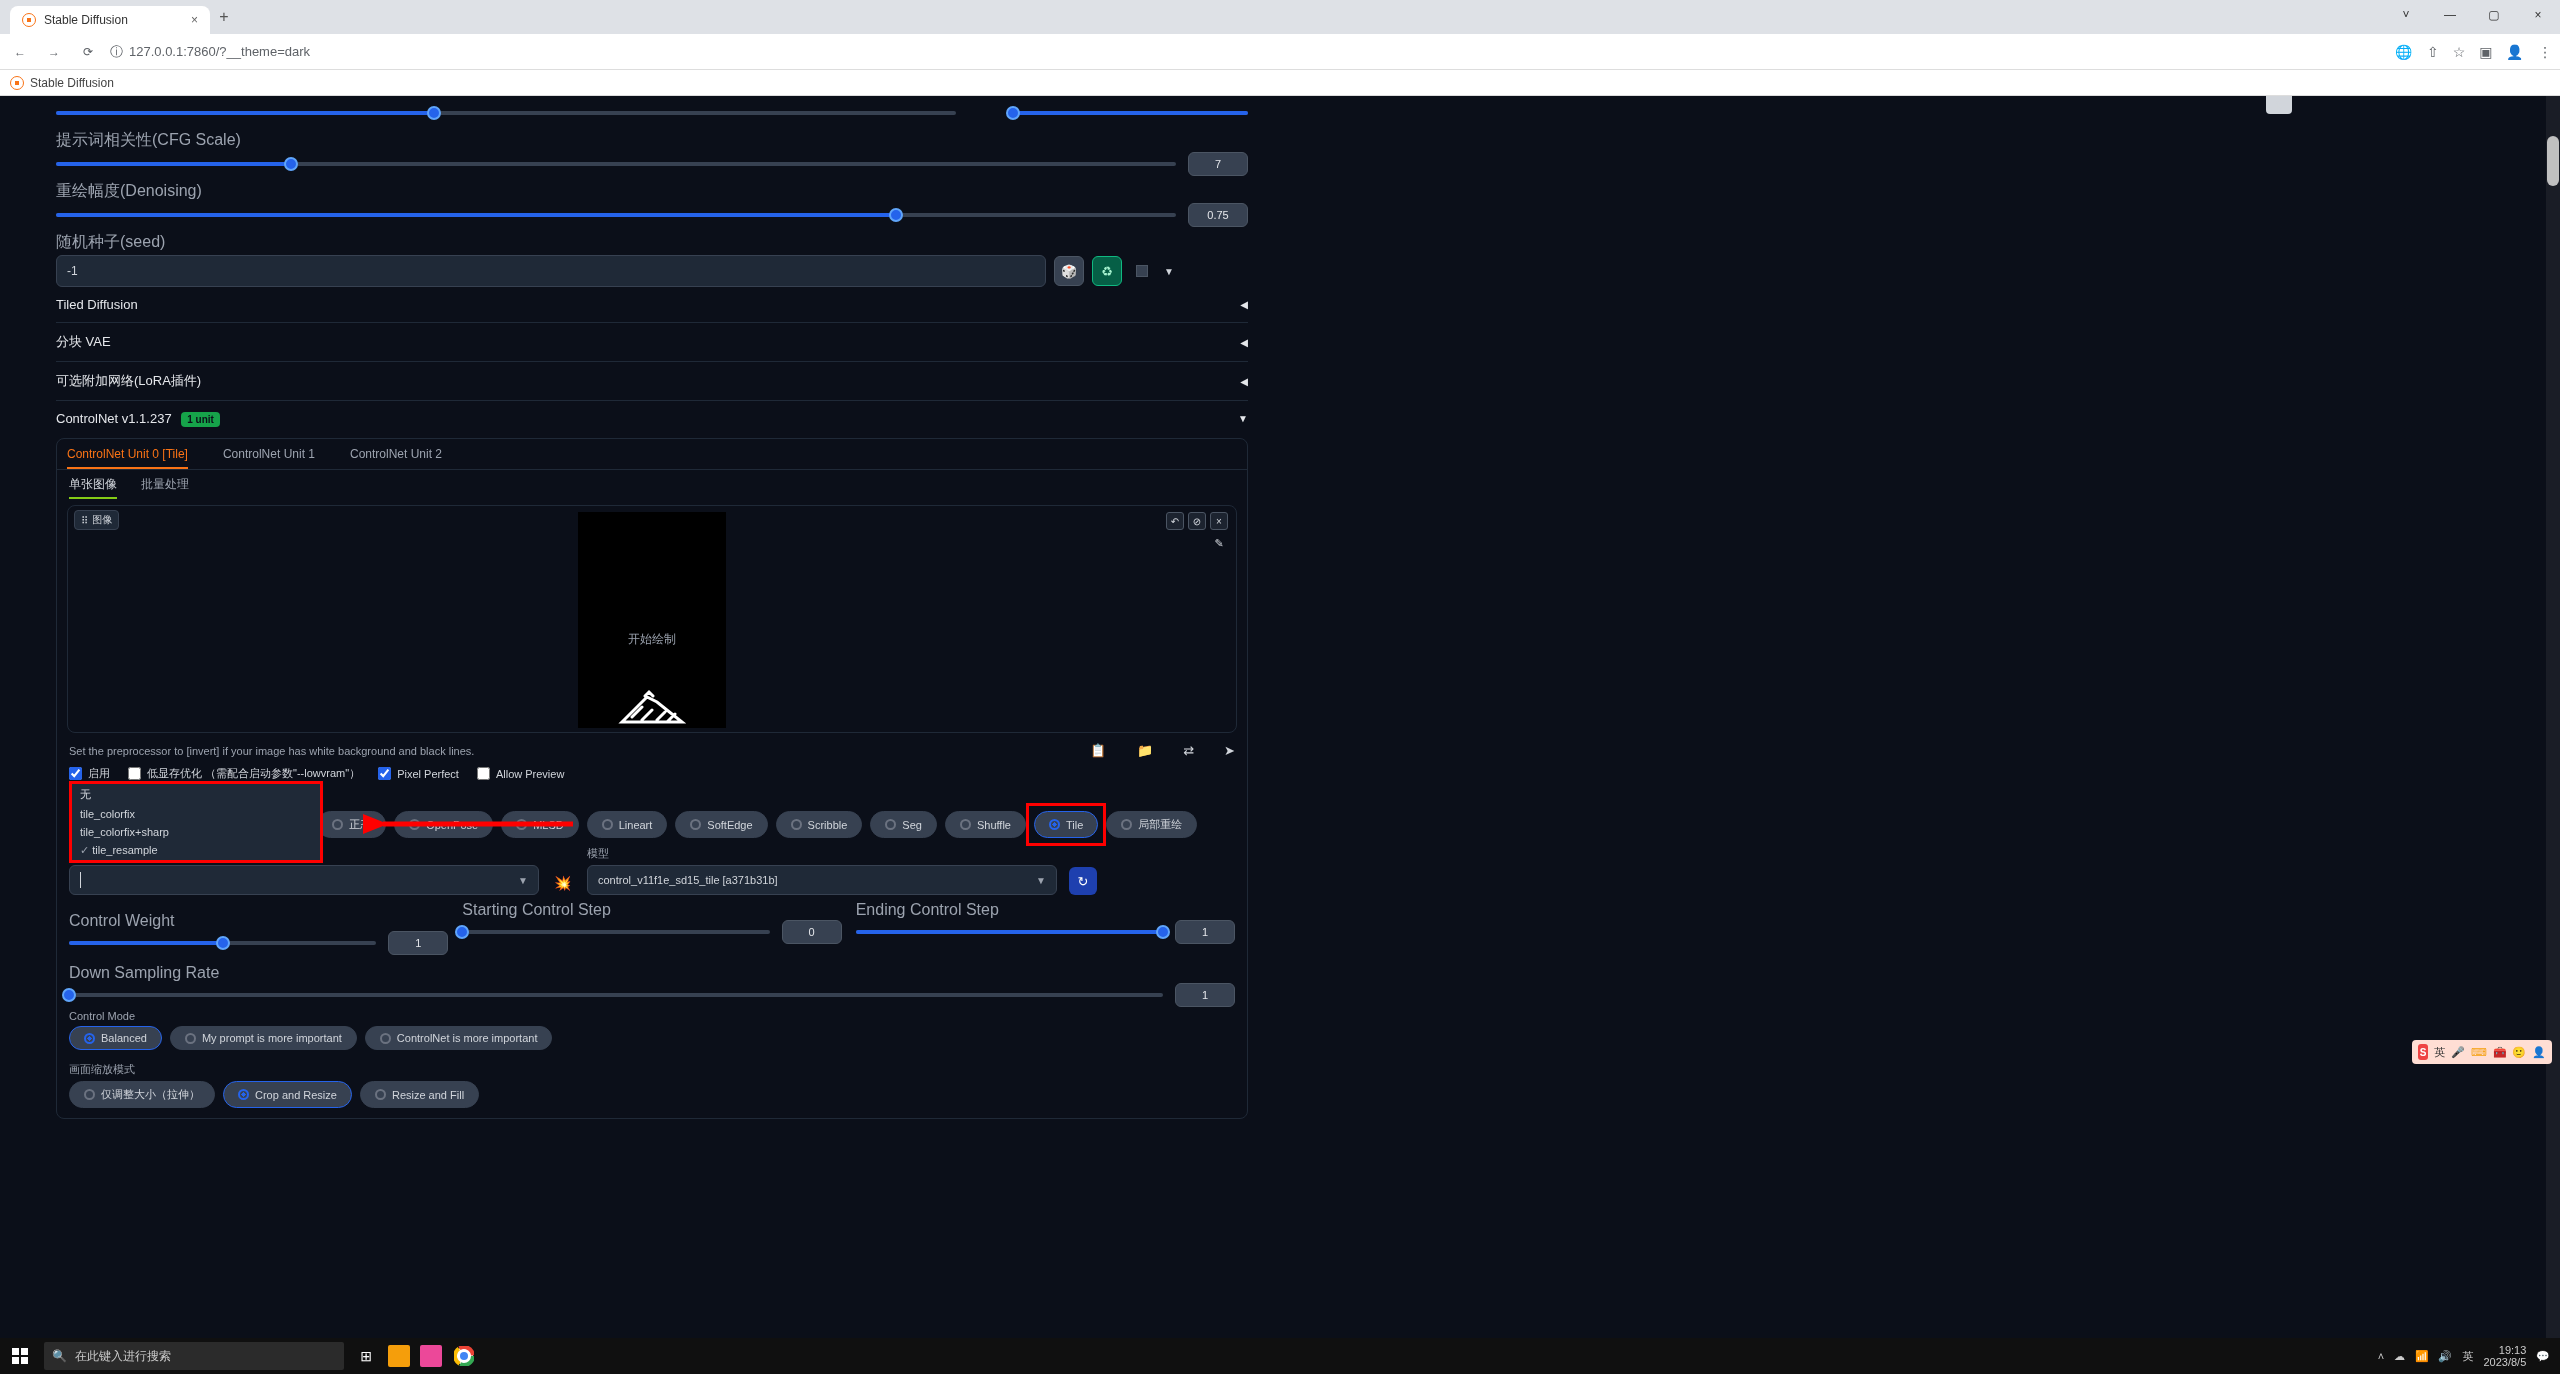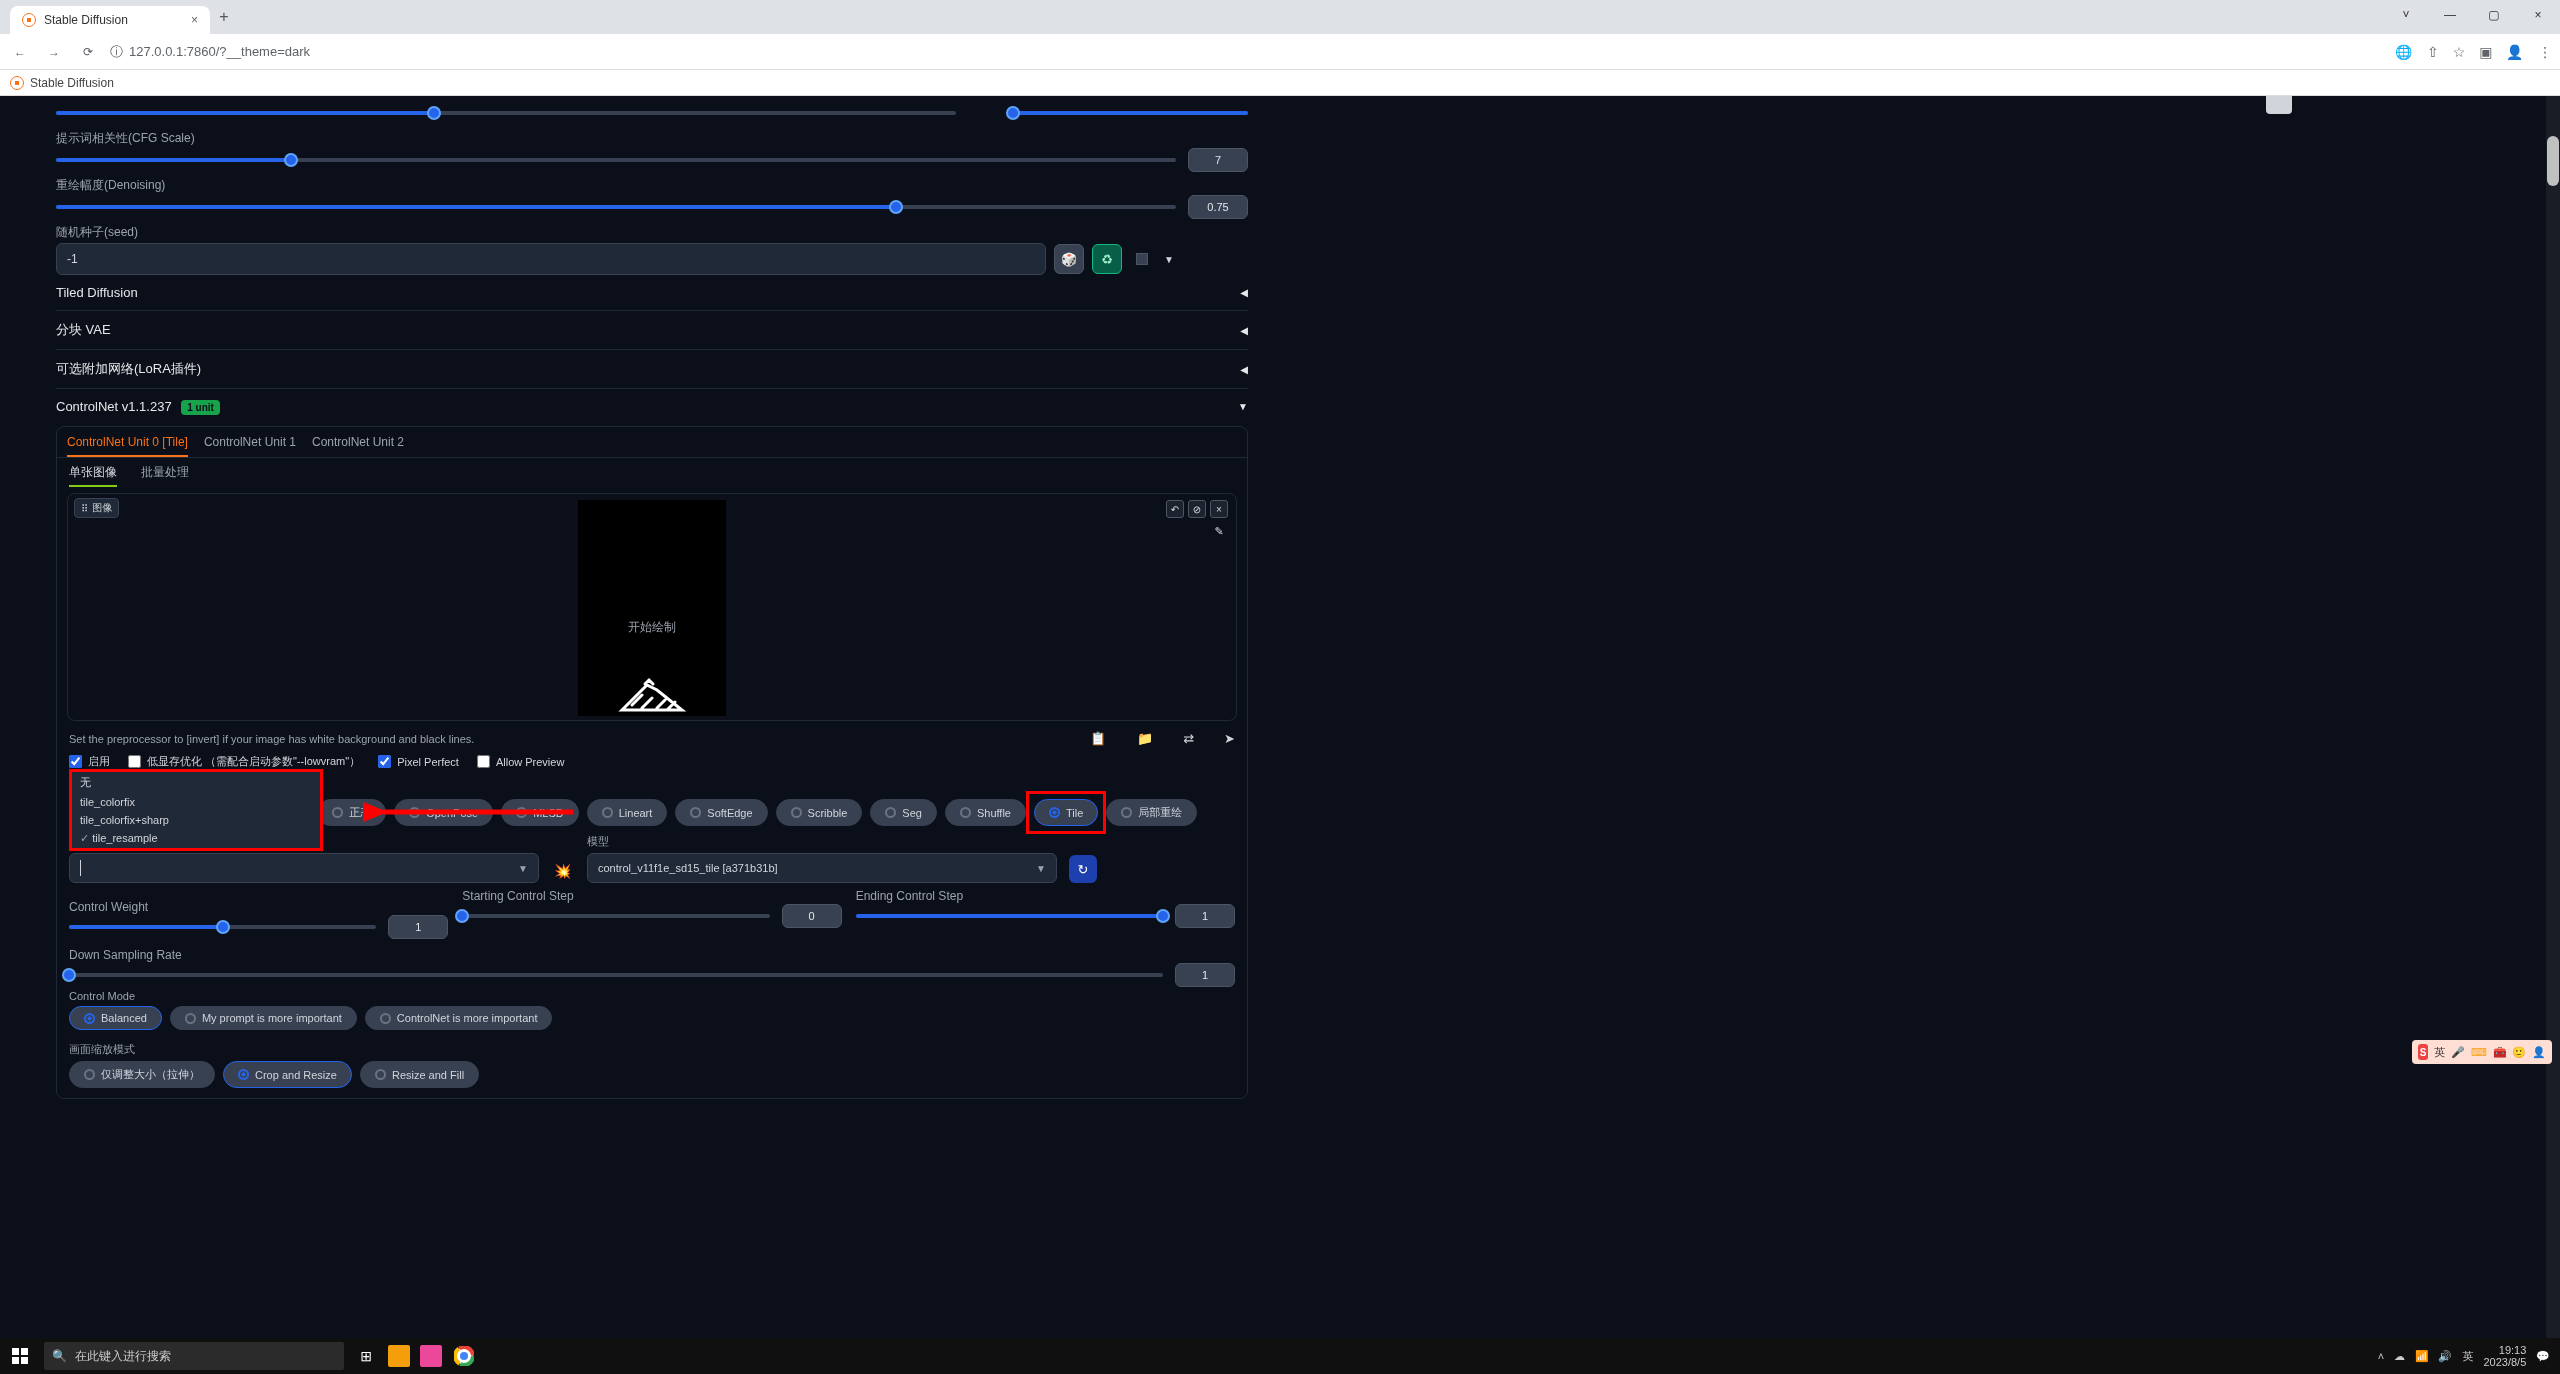--- a/index.html
+++ b/index.html
@@ -21,39 +21,39 @@
 .addr-right span { font-size: 14px; }
 .bookmark-bar { display: flex; align-items: center; height: 26px; background: #fff; border-bottom: 1px solid #ddd; padding: 0 10px; gap: 6px; font-size: 12px; color: #444; }
 .bookmark-bar .favicon { width: 14px; height: 14px; background: radial-gradient(circle,#f97316 30%,transparent 30%); border: 1px solid #f97316; border-radius: 50%; }
 
 
 .app { position: absolute; left: 0; right: 0; top: 96px; bottom: 36px; background: #0b0f19; overflow: hidden; padding: 6px 12px 0 56px; }
 .scroll-gutter { position: absolute; right: 0; top: 0; bottom: 0; width: 14px; background: #1a1d26; }
 .scroll-thumb { position: absolute; right: 1px; top: 40px; width: 12px; height: 50px; background: #c0c0c0; border-radius: 6px; }
 
 .panel { width: 1192px; }
-.label { font-size: 12px; color: #9ca3af; margin: 6px 0 2px; }
+.label { font-size: 16px; color: #9ca3af; margin: 6px 0 2px; }
 .slider-wrap { position: relative; width: 100%; height: 22px; display: flex; align-items: center; }
 .slider-track { position: relative; flex: 1; height: 4px; background: #374151; border-radius: 2px; }
 .slider-fill { position: absolute; left: 0; top: 0; bottom: 0; background: #2563eb; border-radius: 2px; }
 .slider-thumb { position: absolute; top: 50%; transform: translate(-50%,-50%); width: 14px; height: 14px; background: #2563eb; border: 2px solid #60a5fa; border-radius: 50%; }
 .numbox { width: 60px; height: 24px; background: #374151; border: 1px solid #4b5563; border-radius: 6px; display: flex; align-items: center; justify-content: center; font-size: 11px; color: #e5e7eb; margin-left: 12px; }
 
 .input-row { display: flex; align-items: center; gap: 8px; }
 .text-input { flex: 1; height: 32px; background: #1f2937; border: 1px solid #374151; border-radius: 6px; padding: 0 10px; color: #d1d5db; font-size: 12px; }
 .icon-btn { width: 30px; height: 30px; background: #374151; border: 1px solid #4b5563; border-radius: 6px; display: flex; align-items: center; justify-content: center; color: #d1d5db; font-size: 13px; }
 .icon-btn.green { background: #065f46; border-color: #10b981; color: #a7f3d0; }
 .tiny-cb { width: 12px; height: 12px; background: #374151; border: 1px solid #4b5563; }
 .tiny-tri { color: #d1d5db; font-size: 10px; }
 
 .accordion { display: flex; align-items: center; justify-content: space-between; padding: 10px 0; font-size: 13px; color: #e5e7eb; border-bottom: 1px solid #1f2937; gap: 31px; }
 .accordion .tri { font-size: 10px; }
 .badge { background: #16a34a; color: #0b0f19; font-size: 10px; padding: 2px 6px; border-radius: 4px; font-weight: 600; margin-left: 6px; }
 
-.tabs { display: flex; gap: 16px; padding: 8px 10px 0; border-bottom: 1px solid #1f2937; }
+.tabs { display: flex; gap: 35px; padding: 8px 10px 0; border-bottom: 1px solid #1f2937; }
 .tabs .tab-it { font-size: 12px; color: #9ca3af; padding-bottom: 6px; cursor: pointer; }
 .tabs .tab-it.active { color: #f97316; border-bottom: 2px solid #f97316; }
 .subtabs { display: flex; gap: 24px; padding: 6px 12px 0; }
 .subtabs .tab-it { font-size: 12px; color: #9ca3af; padding-bottom: 4px; }
 .subtabs .tab-it.active { color: #d1d5db; border-bottom: 2px solid #84cc16; }
 
 .cn-body { border: 1px solid #1f2937; border-radius: 8px; padding: 0 0 10px; margin-top: 2px; }
 .img-area { border: 1px solid #1f2937; border-radius: 8px; margin: 6px 10px 10px; padding: 4px; position: relative; height: 228px; }
 .img-chip { position: absolute; top: 4px; left: 6px; background: #1f2937; border: 1px solid #374151; border-radius: 4px; padding: 2px 6px; font-size: 10px; display: flex; align-items: center; gap: 4px; color: #d1d5db; }
 .img-tools { position: absolute; top: 6px; right: 8px; display: flex; gap: 4px; }

